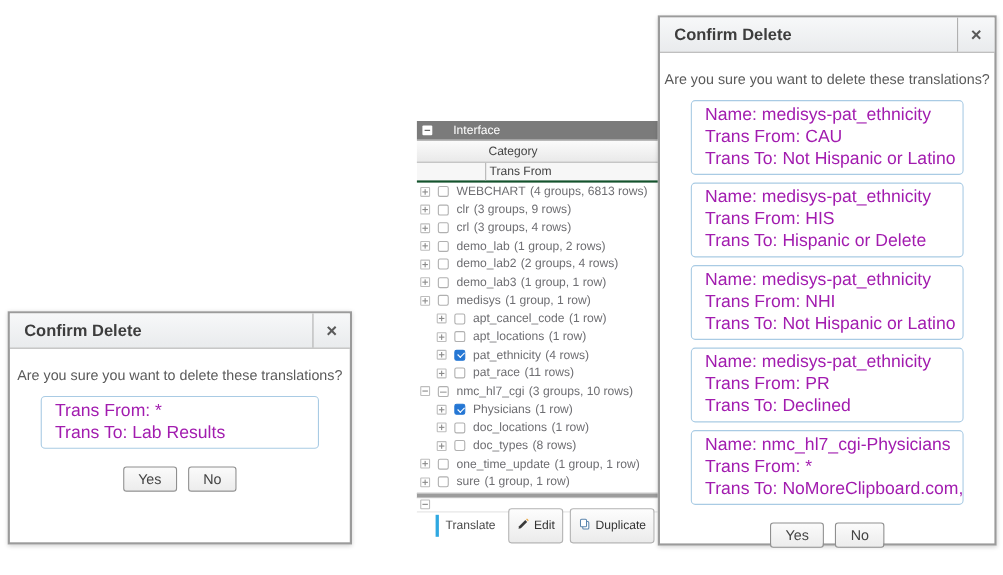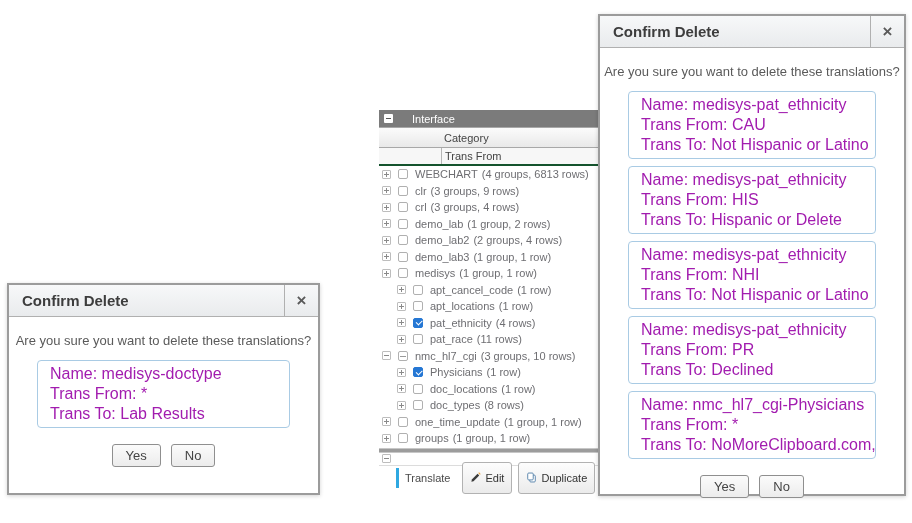--- a/index.html
+++ b/index.html
@@ -90,21 +90,20 @@
 <body>
 
 <div class="dialog dlg-left">
   <div class="dlg-titlebar">
     <div class="dlg-title">Confirm Delete</div>
     <div class="dlg-close">×</div>
   </div>
   <div class="dlg-message">Are you sure you want to delete these translations?</div>
   <div class="dlg-items">
   <div class="item-box">
-    <div class="item-line">Name: medisys-doctype</div>
     <div class="item-line">Trans From: *</div>
     <div class="item-line">Trans To: Lab Results</div>
   </div>
 </div>
   <div class="dlg-buttons">
     <button class="btn">Yes</button>
     <button class="btn">No</button>
   </div>
 </div>
 
@@ -229,21 +228,21 @@
   <div class="tree-row lvl0">
     <span class="expander exp-plus"></span>
     <span class="cb"></span>
     <span class="tree-label">one_time_update</span>
     <span class="tree-count">(1 group, 1 row)</span>
   </div>
 
   <div class="tree-row lvl0">
     <span class="expander exp-plus"></span>
     <span class="cb"></span>
-    <span class="tree-label">groups</span>
+    <span class="tree-label">sure</span>
     <span class="tree-count">(1 group, 1 row)</span>
   </div>
 </div>
   <div class="hscrollbar"></div>
   <div class="footer-exp-row">
     <span class="expander"></span>
   </div>
   <div class="panel-toolbar">
     <span class="toolbar-accent"></span>
     <span class="toolbar-tab">Translate</span>

